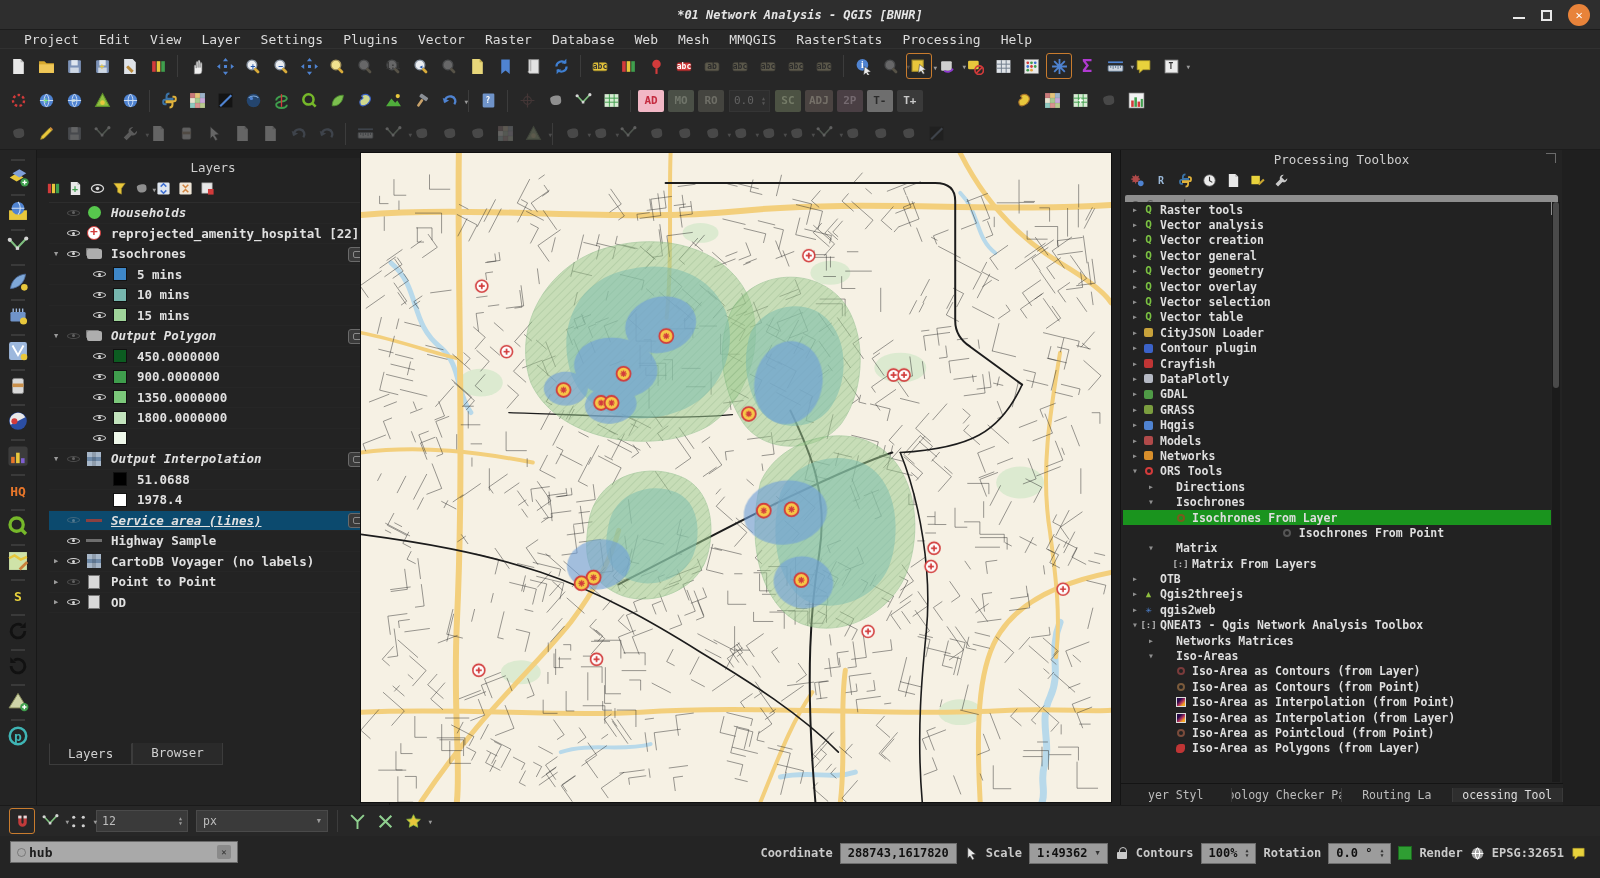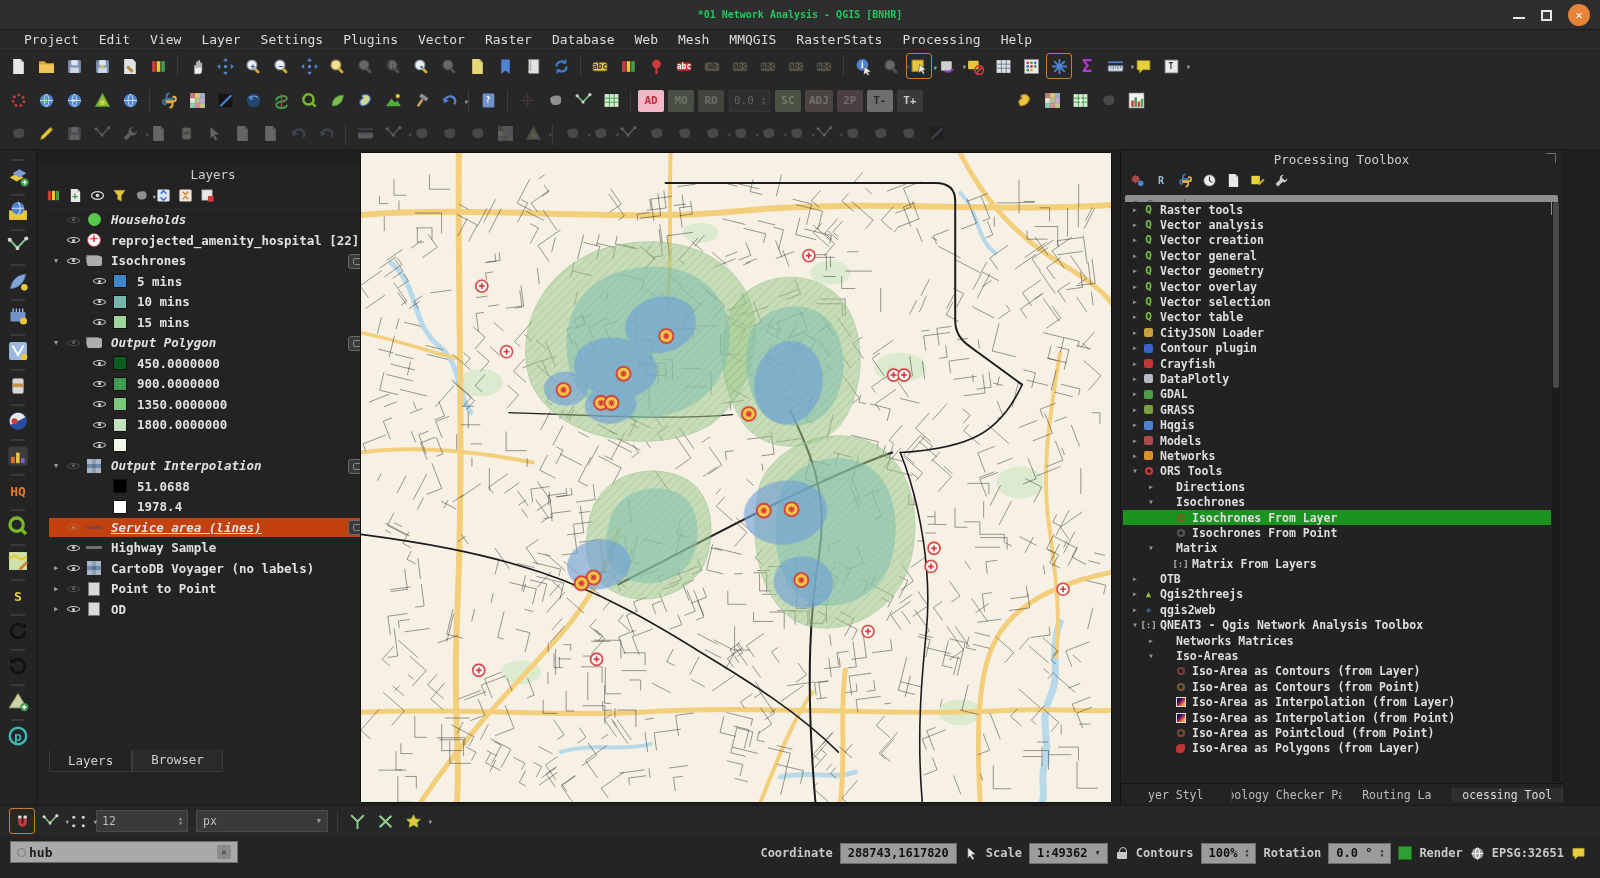--- a/index.html
+++ b/index.html
@@ -3,21 +3,21 @@
 <meta charset="utf-8">
 <style>
   html,body{margin:0;padding:0;background:#161616;}
   *{box-sizing:border-box;}
   #app{position:relative;width:1600px;height:878px;background:#242424;overflow:hidden;
        font-family:"DejaVu Sans Mono","Liberation Mono",monospace;color:#d6d6d6;font-size:12px;}
 
   
   #titlebar{position:absolute;left:0;top:0;width:1600px;height:30px;background:#2e2e2e;border-bottom:1px solid #1c1c1c;
             display:flex;align-items:center;justify-content:center;}
-  #titlebar .title{font-weight:bold;font-size:10px;color:#22c55e;}
+  #titlebar .title{font-weight:bold;font-size:12px;color:#e5e5e5;font-style:italic;}
   .winbtns{position:absolute;right:10px;top:0;height:30px;display:flex;align-items:center;gap:16px;}
   .winbtn{width:16px;height:16px;display:flex;align-items:center;justify-content:center;color:#e8e8e8;font-size:11px;cursor:default;}
   .winbtn.min{border-bottom:2px solid #e8e8e8;height:8px;width:12px;}
   .winbtn.max{width:11px;height:11px;border:2px solid #e8e8e8;background:#3a3a3a;}
   .winbtn.close{width:22px;height:22px;border-radius:50%;background:#e8833a;color:#fff;font-weight:bold;font-size:12px;}
 
   
   #menubar{position:absolute;left:0;top:30px;width:1600px;height:18px;background:#282828;display:flex;align-items:center;
            padding-left:14px;gap:0;}
   .menu-item{padding:0 10px;font-size:13px;color:#dcdcdc;cursor:default;}
@@ -46,32 +46,32 @@
   
   #main{position:absolute;left:0;top:150px;width:1600px;height:655px;background:#1f1f1f;}
   #dockbar{position:absolute;left:0;top:0;width:37px;height:655px;background:#242424;border-right:1px solid #181818;
            display:flex;flex-direction:column;align-items:center;padding-top:8px;gap:3px;}
   .dockbtn{width:28px;height:28px;display:flex;align-items:center;justify-content:center;border-radius:3px;position:relative;}
   .dockbtn svg{width:22px;height:22px;}
   .dockbtn .g{position:absolute;inset:0;display:flex;align-items:center;justify-content:center;font-size:13px;font-weight:bold;}
   .dock-dash{width:14px;height:2px;background:#3a3a3a;margin:1px 0;}
 
   
-  #layers-panel{position:absolute;left:37px;top:15px;width:353px;height:655px;background:#232323;border-right:1px solid #141414;}
+  #layers-panel{position:absolute;left:37px;top:8px;width:353px;height:655px;background:#232323;border-right:1px solid #141414;}
   .panel-title{height:18px;display:flex;align-items:center;justify-content:center;font-size:12.5px;color:#cfcfcf;position:relative;}
   .panel-title .float-ico{position:absolute;right:6px;top:3px;width:10px;height:10px;border:1px solid #8a8a8a;border-left:none;border-bottom:none;opacity:.7;}
   .panel-tools{height:24px;display:flex;align-items:center;padding-left:6px;gap:2px;}
   .ptool{position:relative;width:20px;height:20px;display:flex;align-items:center;justify-content:center;}
   .ptool svg{width:15px;height:15px;}
   .ptool .dd{position:absolute;right:-5px;top:8px;font-size:6px;color:#9a9a9a;}
   #layers-tree{position:absolute;left:12px;top:44px;width:329px;bottom:75px;background:#232323;overflow:hidden;
                border-top:1px solid #2d2d2d;}
   .lrow{height:20.5px;display:flex;align-items:center;position:relative;font-size:12.5px;font-weight:bold;color:#e0e0e0;
         border-bottom:1px solid #262626;}
-  .lrow.sel{background:#c2410c;}
+  .lrow.sel{background:#0c4a6e;}
   .lrow .exp{width:14px;text-align:center;font-size:7px;color:#9a9a9a;flex:none;}
   .lrow .exp.none{visibility:hidden;}
   .lrow .eyewrap{width:20px;flex:none;display:flex;justify-content:center;}
   .eye{position:relative;display:inline-block;width:15px;height:13px;}
   .eye::before{content:"";position:absolute;left:1px;right:1px;top:3.5px;bottom:3.5px;border:1.4px solid #d4d4d4;border-radius:50%;}
   .eye::after{content:"";position:absolute;left:6px;top:5.2px;width:3px;height:3px;background:#d4d4d4;border-radius:50%;}
   .eye.off{opacity:.35;}
   .eye.off::before{border-color:#9a9a9a;}
   .eye.none{visibility:hidden;}
   .lrow .lico{width:22px;flex:none;display:flex;justify-content:center;align-items:center;}
@@ -1824,21 +1824,21 @@
             <span class="picon"></span>
             <span>Isochrones</span>
           </div>
           <div class="prow sel" style="padding-left: 38px;">
             <span class="exp"></span>
             <span class="picon">
               <span class="pi-ring" style="border-color: rgb(122, 90, 30);"></span>
             </span>
             <span>Isochrones From Layer</span>
           </div>
-          <div class="prow" style="padding-left: 38px;">
+          <div class="prow" style="padding-left: 38px; justify-content: center;">
             <span class="exp"></span>
             <span class="picon">
               <span class="pi-ring" style="border-color: rgb(85, 85, 85);"></span>
             </span>
             <span>Isochrones From Point</span>
           </div>
           <div class="prow" style="padding-left: 22px;">
             <span class="exp">▼</span>
             <span class="picon"></span>
             <span>Matrix</span>
@@ -1898,28 +1898,28 @@
             <span class="picon">
               <span class="pi-ring" style="border-color: rgb(122, 90, 59);"></span>
             </span>
             <span>Iso-Area as Contours (from Point)</span>
           </div>
           <div class="prow" style="padding-left: 38px;">
             <span class="exp"></span>
             <span class="picon">
               <span class="pi-heat"></span>
             </span>
-            <span>Iso-Area as Interpolation (from Layer)</span>
+            <span>Iso-Area as Interpolation (from Point)</span>
           </div>
           <div class="prow" style="padding-left: 38px;">
             <span class="exp"></span>
             <span class="picon">
               <span class="pi-heat"></span>
             </span>
-            <span>Iso-Area as Interpolation (from Point)</span>
+            <span>Iso-Area as Interpolation (from Layer)</span>
           </div>
           <div class="prow" style="padding-left: 38px;">
             <span class="exp"></span>
             <span class="picon">
               <span class="pi-ring" style="border-color: rgb(122, 75, 59);"></span>
             </span>
             <span>Iso-Area as Pointcloud (from Point)</span>
           </div>
           <div class="prow" style="padding-left: 38px;">
             <span class="exp"></span>

